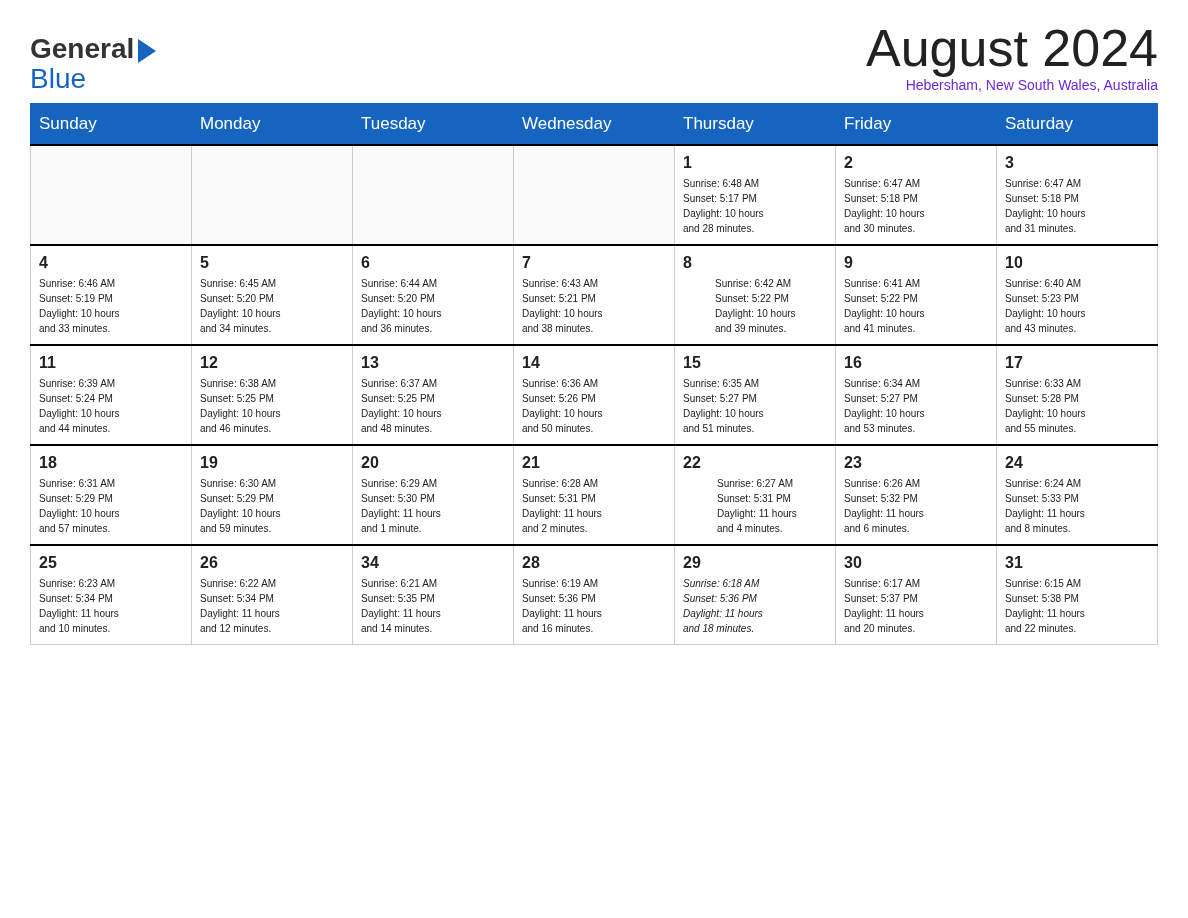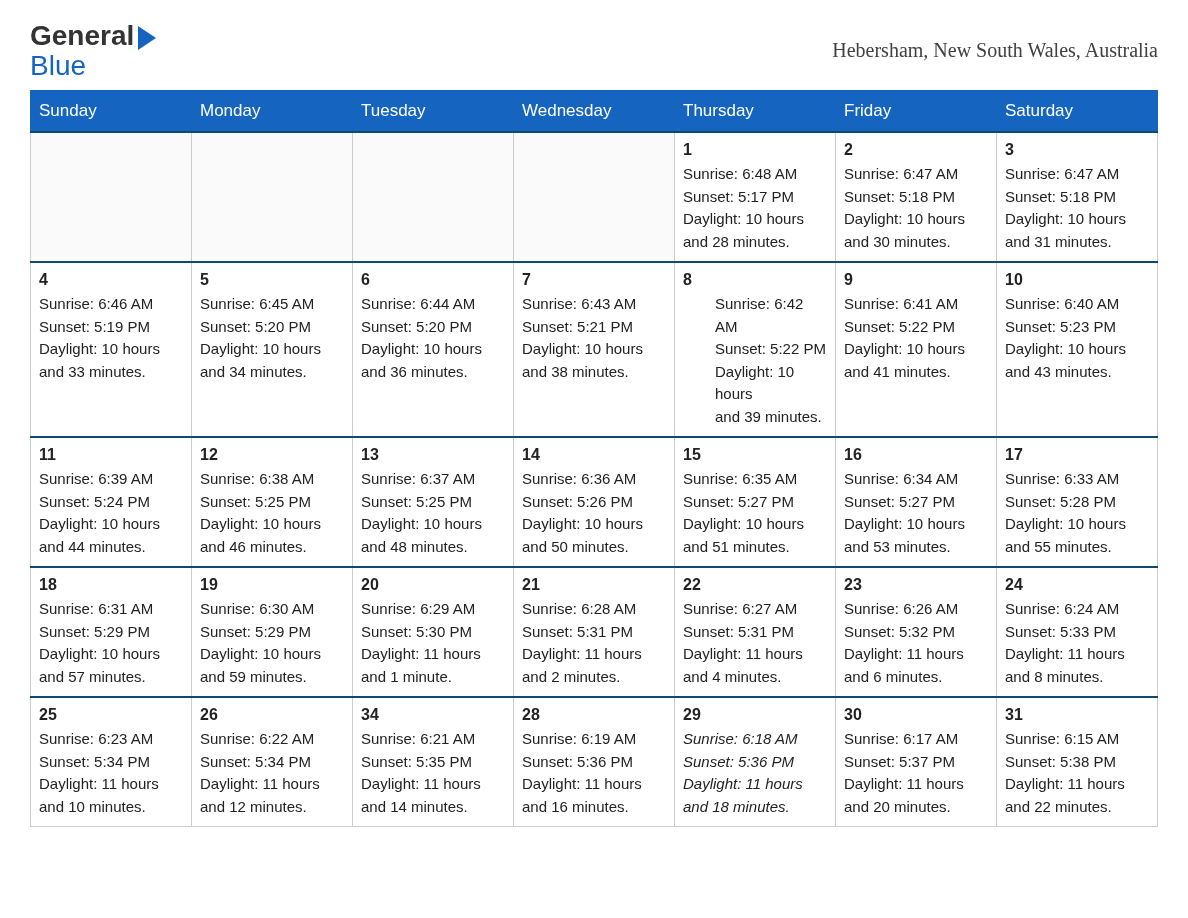--- a/index.html
+++ b/index.html
@@ -6,21 +6,21 @@
     body {
       font-family: Arial, sans-serif;
       background: #fff;
       width: 1188px;
       min-height: 918px;
       padding: 20px 30px;
     }
     .header-row {
       display: flex;
       justify-content: space-between;
-      align-items: center;
+      align-items: flex-end;
       margin-bottom: 10px;
     }
     .logo {
       display: flex;
       align-items: center;
       gap: 0;
     }
     .logo-text-general {
       font-size: 28px;
       font-weight: bold;
@@ -43,24 +43,23 @@
     .title-block {
       text-align: right;
     }
     .calendar-title {
       font-size: 52px;
       font-weight: 300;
       color: #222;
       line-height: 1.1;
     }
     .calendar-subtitle {
-      font-size: 20px;
-      color: #404040;
+      font-size: 14px;
+      color: #6d28d9;
       font-weight: normal;
-      font-family: Liberation Serif, serif;
     }
     .calendar {
       width: 100%;
       border-collapse: collapse;
       margin-top: 10px;
     }
     .calendar th {
       background-color: #1565C0;
       color: #fff;
       padding: 10px 8px;
@@ -72,32 +71,32 @@
     .calendar td {
       vertical-align: top;
       padding: 8px 8px;
       border: 1px solid #ccc;
       width: 14.28%;
       font-size: 13.5px;
       color: #222;
       min-height: 90px;
     }
     .calendar tr {
-      border-bottom: 2px solid #0c4a6e;
+      border-bottom: 2px solid #000000;
     }
     .day-number {
       font-size: 16px;
       font-weight: bold;
       color: #222;
       margin-bottom: 4px;
       display: block;
     }
     .day-info {
       color: #222;
-      font-size: 15px;
+      font-size: 10px;
       line-height: 1.5;
     }
     .empty-cell {
       background: #fafafa;
     }
     .calendar tbody tr:last-child {
       border-bottom: 1px solid #ccc;
     }
   </style>
 </head>
@@ -107,20 +106,21 @@
   <div class="logo">
     <div class="logo-block">
       <div class="logo-line1">
         <span class="logo-text-general">General</span>
         <span style="display:inline-block; width:0; height:0; border-top: 12px solid transparent; border-bottom: 12px solid transparent; border-left: 18px solid #1565C0; margin-left: 4px; margin-top: 4px;"></span>
       </div>
       <div class="logo-line2">Blue</div>
     </div>
   </div>
   <div class="title-block">
+    <div class="calendar-title">August 2024</div>
     <div class="calendar-subtitle">Hebersham, New South Wales, Australia</div>
   </div>
 </div>
 
 <table class="calendar">
   <thead>
     <tr>
     <th>Sunday</th>
         <th>Monday</th>
         <th>Tuesday</th>
@@ -284,21 +284,21 @@
         </td>
         <td>
           <span class="day-number">21</span>
           <div class="day-info" style="white-space: pre-line;">Sunrise: 6:28 AM
 Sunset: 5:31 PM
 Daylight: 11 hours
 and 2 minutes.</div>
         </td>
         <td>
           <span class="day-number">22</span>
-          <div class="day-info" style="white-space: pre-line;">Sunrise: 6:27 AM
+          <div class="day-info" style="white-space: pre-line; margin-left: 34px;">Sunrise: 6:27 AM
 Sunset: 5:31 PM
 Daylight: 11 hours
 and 4 minutes.</div>
         </td>
         <td>
           <span class="day-number">23</span>
           <div class="day-info" style="white-space: pre-line;">Sunrise: 6:26 AM
 Sunset: 5:32 PM
 Daylight: 11 hours
 and 6 minutes.</div>

